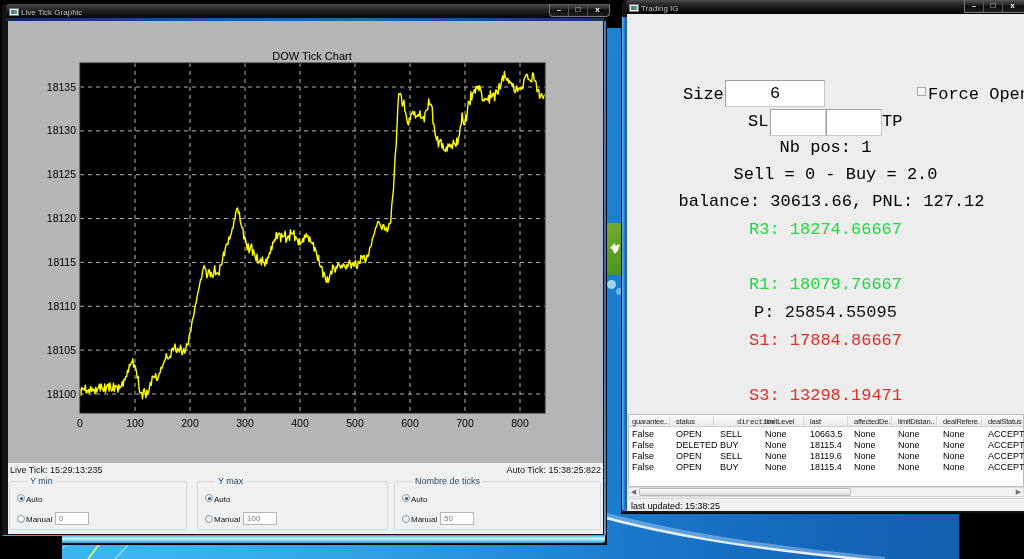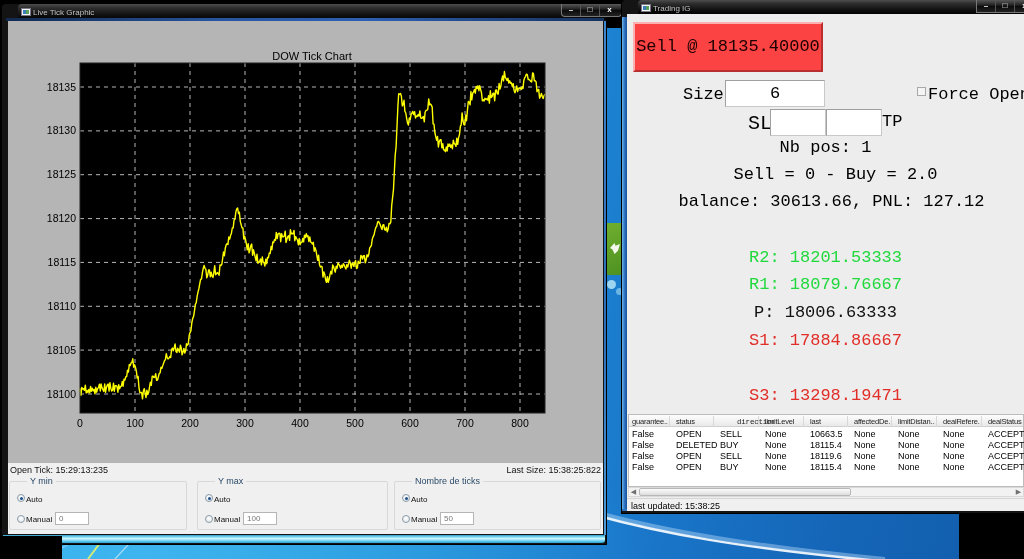--- a/index.html
+++ b/index.html
@@ -5,21 +5,21 @@
 html,body{width:1024px;height:559px;overflow:hidden;background:#000;font-family:"Liberation Sans",sans-serif;}
 .abs{position:absolute;}
 #desk{position:absolute;left:2px;top:28px;width:1022px;height:531px;
 background:radial-gradient(ellipse 700px 300px at 15% 100%,rgba(80,200,245,0.55),rgba(80,200,245,0) 70%),linear-gradient(100deg,#35aeef 0%,#289fe6 20%,#1f8cd8 45%,#1a77ca 65%,#1566b8 82%,#115caa 100%);}
 #blk-bl{position:absolute;left:0;top:536px;width:62px;height:23px;background:#000;z-index:60;}
 #blk-br{position:absolute;left:959px;top:513px;width:65px;height:46px;background:#000;z-index:60;}
 
 .win{position:absolute;border-radius:4px 4px 0 0;
 background:#141414;
 box-shadow:0 0 0 1px #000;}
-.tbar{position:absolute;left:16px;top:0;right:0;height:16px;color:#fff;font-size:9px;border-radius:4px 4px 0 0;background:linear-gradient(180deg,#4d4d4d 0%,#2e2e2e 25%,#101010 70%,#020202 100%);}
+.tbar{position:absolute;left:4px;top:0;right:0;height:16px;color:#fff;font-size:9px;border-radius:4px 4px 0 0;background:linear-gradient(180deg,#4d4d4d 0%,#2e2e2e 25%,#101010 70%,#020202 100%);}
 .ticon{position:absolute;left:3px;top:4px;width:10px;height:8px;background:#f4f4f4;border:1px solid #778;}
 .ticon i{position:absolute;left:1px;top:1px;width:3px;height:4px;background:#3a7dbb;}
 .ticon b{position:absolute;left:4px;top:1px;width:3px;height:4px;background:#59a05a;}
 .ttxt{position:absolute;left:15px;top:4px;font-size:8px;color:#c4c4c4;text-shadow:0 1px 2px #000;}
 .wbtns{position:absolute;top:0;height:13px;border:1px solid #777;border-top:none;border-radius:0 0 4px 4px;
 background:linear-gradient(180deg,#585858,#1f1f1f 45%,#0a0a0a 50%,#222);display:flex;}
 .wbtn{width:19px;height:12px;color:#fff;font-size:8px;text-align:center;line-height:11px;border-right:1px solid #555;font-weight:bold;}
 .wbtn:last-child{border-right:none;}
 
 #lwin{left:2px;top:4px;width:604px;height:540px;}
@@ -116,22 +116,22 @@
           <text x="182" y="406">200</text>
     <text x="237" y="406">300</text>
           <text x="292" y="406">400</text>
           <text x="347" y="406">500</text>
     <text x="402" y="406">600</text>
           <text x="457" y="406">700</text>
           <text x="512" y="406">800</text>
    </g>
   </svg>
   <div id="lpanel">
-   <div class="abs" style="left:2px;top:2px;">Open Tick: 15:29:13:235</div>
-   <div class="abs" style="right:2px;top:2px;">Last Size: 15:38:25:822</div>
+   <div class="abs" style="left:2px;top:2px;">Live Tick: 15:29:13:235</div>
+   <div class="abs" style="right:2px;top:2px;">Auto Tick: 15:38:25:822</div>
    <div class="grp" style="left:1px;width:178px;">
           <div class="glbl">Y min</div>
     <div class="radio on" style="left:7px;top:12px;"></div>
           <div class="abs" style="left:16px;top:13px;">Auto</div>
     <div class="radio" style="left:7px;top:33px;"></div>
           <div class="abs" style="left:16px;top:33px;">Manual</div>
     <div class="tentry">0</div>
    </div>
    <div class="grp" style="left:189px;width:191px;">
           <div class="glbl">Y max</div>
@@ -163,35 +163,34 @@
   <div class="wbtns" style="left:338px;width:64px;border-radius:0;">
    <div class="wbtn">–</div>
         <div class="wbtn">□</div>
         <div class="wbtn">x</div>
   </div>
  </div>
  <div class="abs" style="left:5px;top:14px;width:397px;height:5px;background:#ededed;"></div>
  <div class="abs" style="left:0;top:17px;width:5px;height:494px;background:linear-gradient(90deg,#6db4e8,#2a6fbe 55%,#1a4f96);"></div>
  <div class="abs" style="left:0;top:509px;width:402px;height:2px;background:linear-gradient(90deg,#2f77c2,#1a5aa8);"></div>
  <div id="rcontent" class="mono">
-  <div class="abs" style="left:6px;top:3px;width:190px;height:50px;background:#fb4343;border:2px solid;border-color:#fdb0b0 #b92f2f #b92f2f #fdb0b0;color:#1d0000;font-size:17px;text-align:center;line-height:46px;">Sell @ 18135.40000</div>
   <div class="abs" style="left:56px;top:66px;font-size:17px;">Size</div>
   <div class="entry" style="left:98px;top:61px;width:100px;height:27px;font-size:17px;text-align:center;line-height:25px;">6</div>
   <div class="abs" style="left:290px;top:68px;width:9px;height:9px;background:#f4f4f4;border:1px solid #a8a8a8;"></div>
   <div class="abs" style="left:301px;top:66px;font-size:17px;white-space:nowrap;">Force Open</div>
-  <div class="abs" style="left:121px;top:93px;font-size:20px;">SL</div>
+  <div class="abs" style="left:121px;top:93px;font-size:17px;">SL</div>
   <div class="entry" style="left:143px;top:90px;width:56px;height:27px;"></div>
   <div class="entry" style="left:199px;top:90px;width:56px;height:27px;"></div>
   <div class="abs" style="left:255px;top:93px;font-size:17px;">TP</div>
   <div class="abs" style="left:0;top:119px;width:397px;text-align:center;font-size:17px;">Nb pos: 1</div>
   <div class="abs" style="left:10px;top:146px;width:397px;text-align:center;font-size:17px;">Sell = 0 - Buy = 2.0</div>
   <div class="abs" style="left:6px;top:173px;width:397px;text-align:center;font-size:17px;">balance: 30613.66, PNL: 127.12</div>
-  <div class="abs" style="left:0;top:229px;width:397px;text-align:center;font-size:17px;color:#21d93d;">R2: 18201.53333</div>
+  <div class="abs" style="left:0;top:201px;width:397px;text-align:center;font-size:17px;color:#21d93d;">R3: 18274.66667</div>
   <div class="abs" style="left:0;top:256px;width:397px;text-align:center;font-size:17px;color:#21d93d;">R1: 18079.76667</div>
-  <div class="abs" style="left:0;top:284px;width:397px;text-align:center;font-size:17px;color:#111;">P: 18006.63333</div>
+  <div class="abs" style="left:0;top:284px;width:397px;text-align:center;font-size:17px;color:#111;">P: 25854.55095</div>
   <div class="abs" style="left:0;top:312px;width:397px;text-align:center;font-size:17px;color:#e22e28;">S1: 17884.86667</div>
   <div class="abs" style="left:0;top:367px;width:397px;text-align:center;font-size:17px;color:#e22e28;">S3: 13298.19471</div>
 
   <div class="abs" style="left:1px;top:395px;width:396px;height:73px;background:#fff;border:1px solid #bcbcbc;font-family:'Liberation Sans',sans-serif;font-size:9px;line-height:10px;color:#000;">
    <div class="abs" style="left:0;top:0;width:394px;height:12px;background:linear-gradient(180deg,#fdfdfd,#e9e9e9);border-bottom:1px solid #d0d0d0;"></div>
    <div class="abs" style="left:3px;top:2px;width:36px;overflow:hidden;white-space:nowrap;color:#222;font-size:7.5px;letter-spacing:-0.2px;">guarantee...</div>
    <div class="abs" style="left:47px;top:2px;width:36px;overflow:hidden;white-space:nowrap;color:#222;font-size:7.5px;letter-spacing:-0.2px;">status</div>
    <div class="abs" style="left:108px;top:2px;width:37px;overflow:hidden;white-space:nowrap;color:#222;font-size:7.5px;letter-spacing:-0.2px;font-family:Liberation Mono, monospace;">direction</div>
    <div class="abs" style="left:136px;top:2px;width:37px;overflow:hidden;white-space:nowrap;color:#222;font-size:7.5px;letter-spacing:-0.2px;">limitLevel</div>
    <div class="abs" style="left:181px;top:2px;width:36px;overflow:hidden;white-space:nowrap;color:#222;font-size:7.5px;letter-spacing:-0.2px;">last</div>

